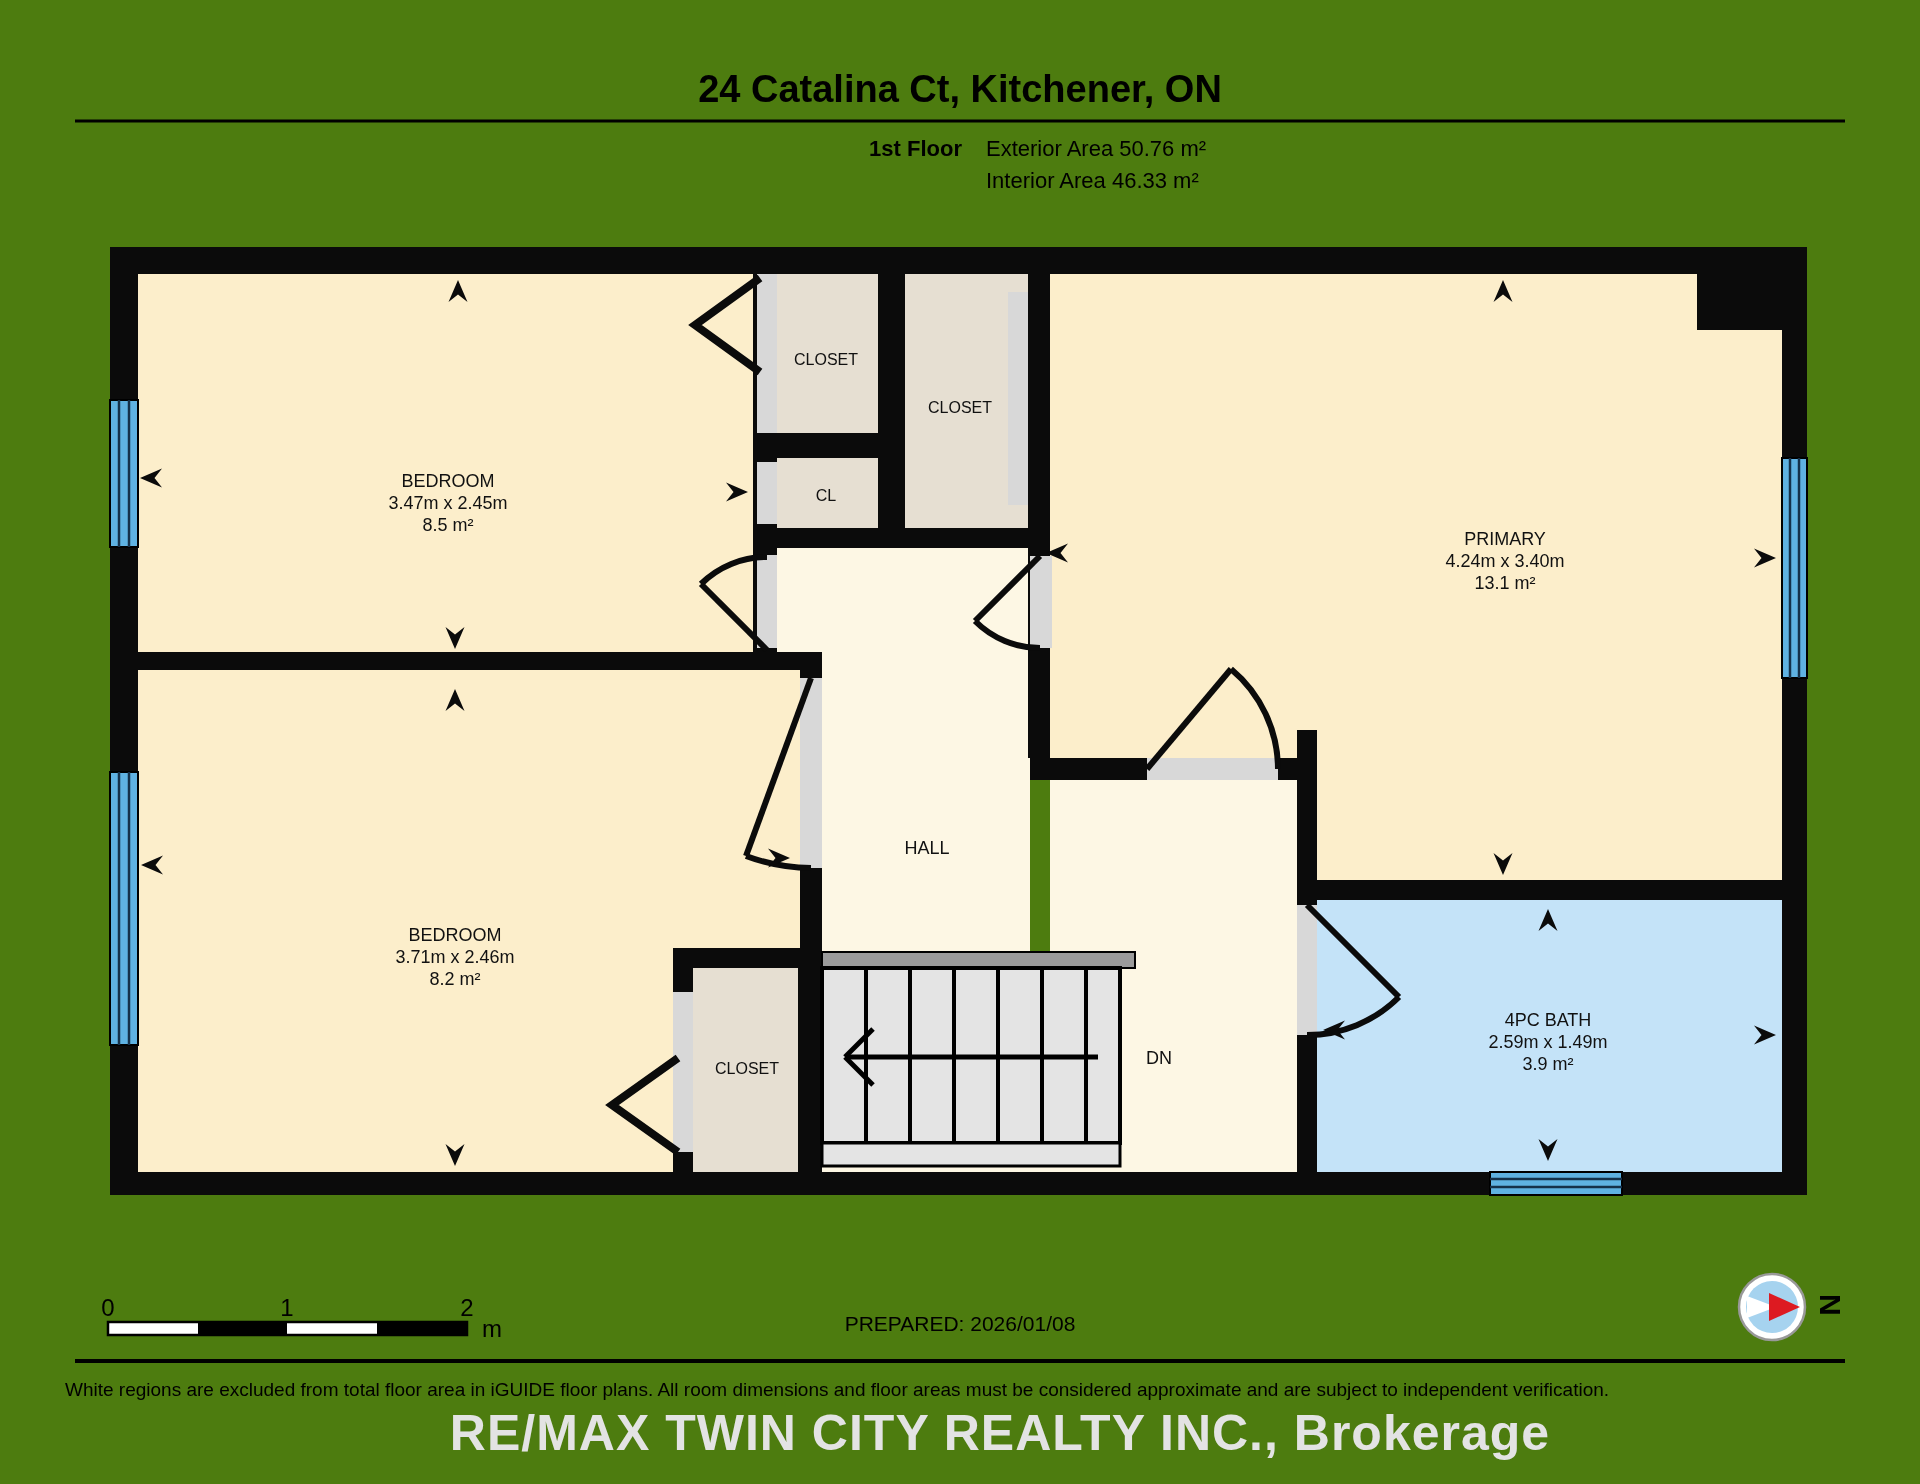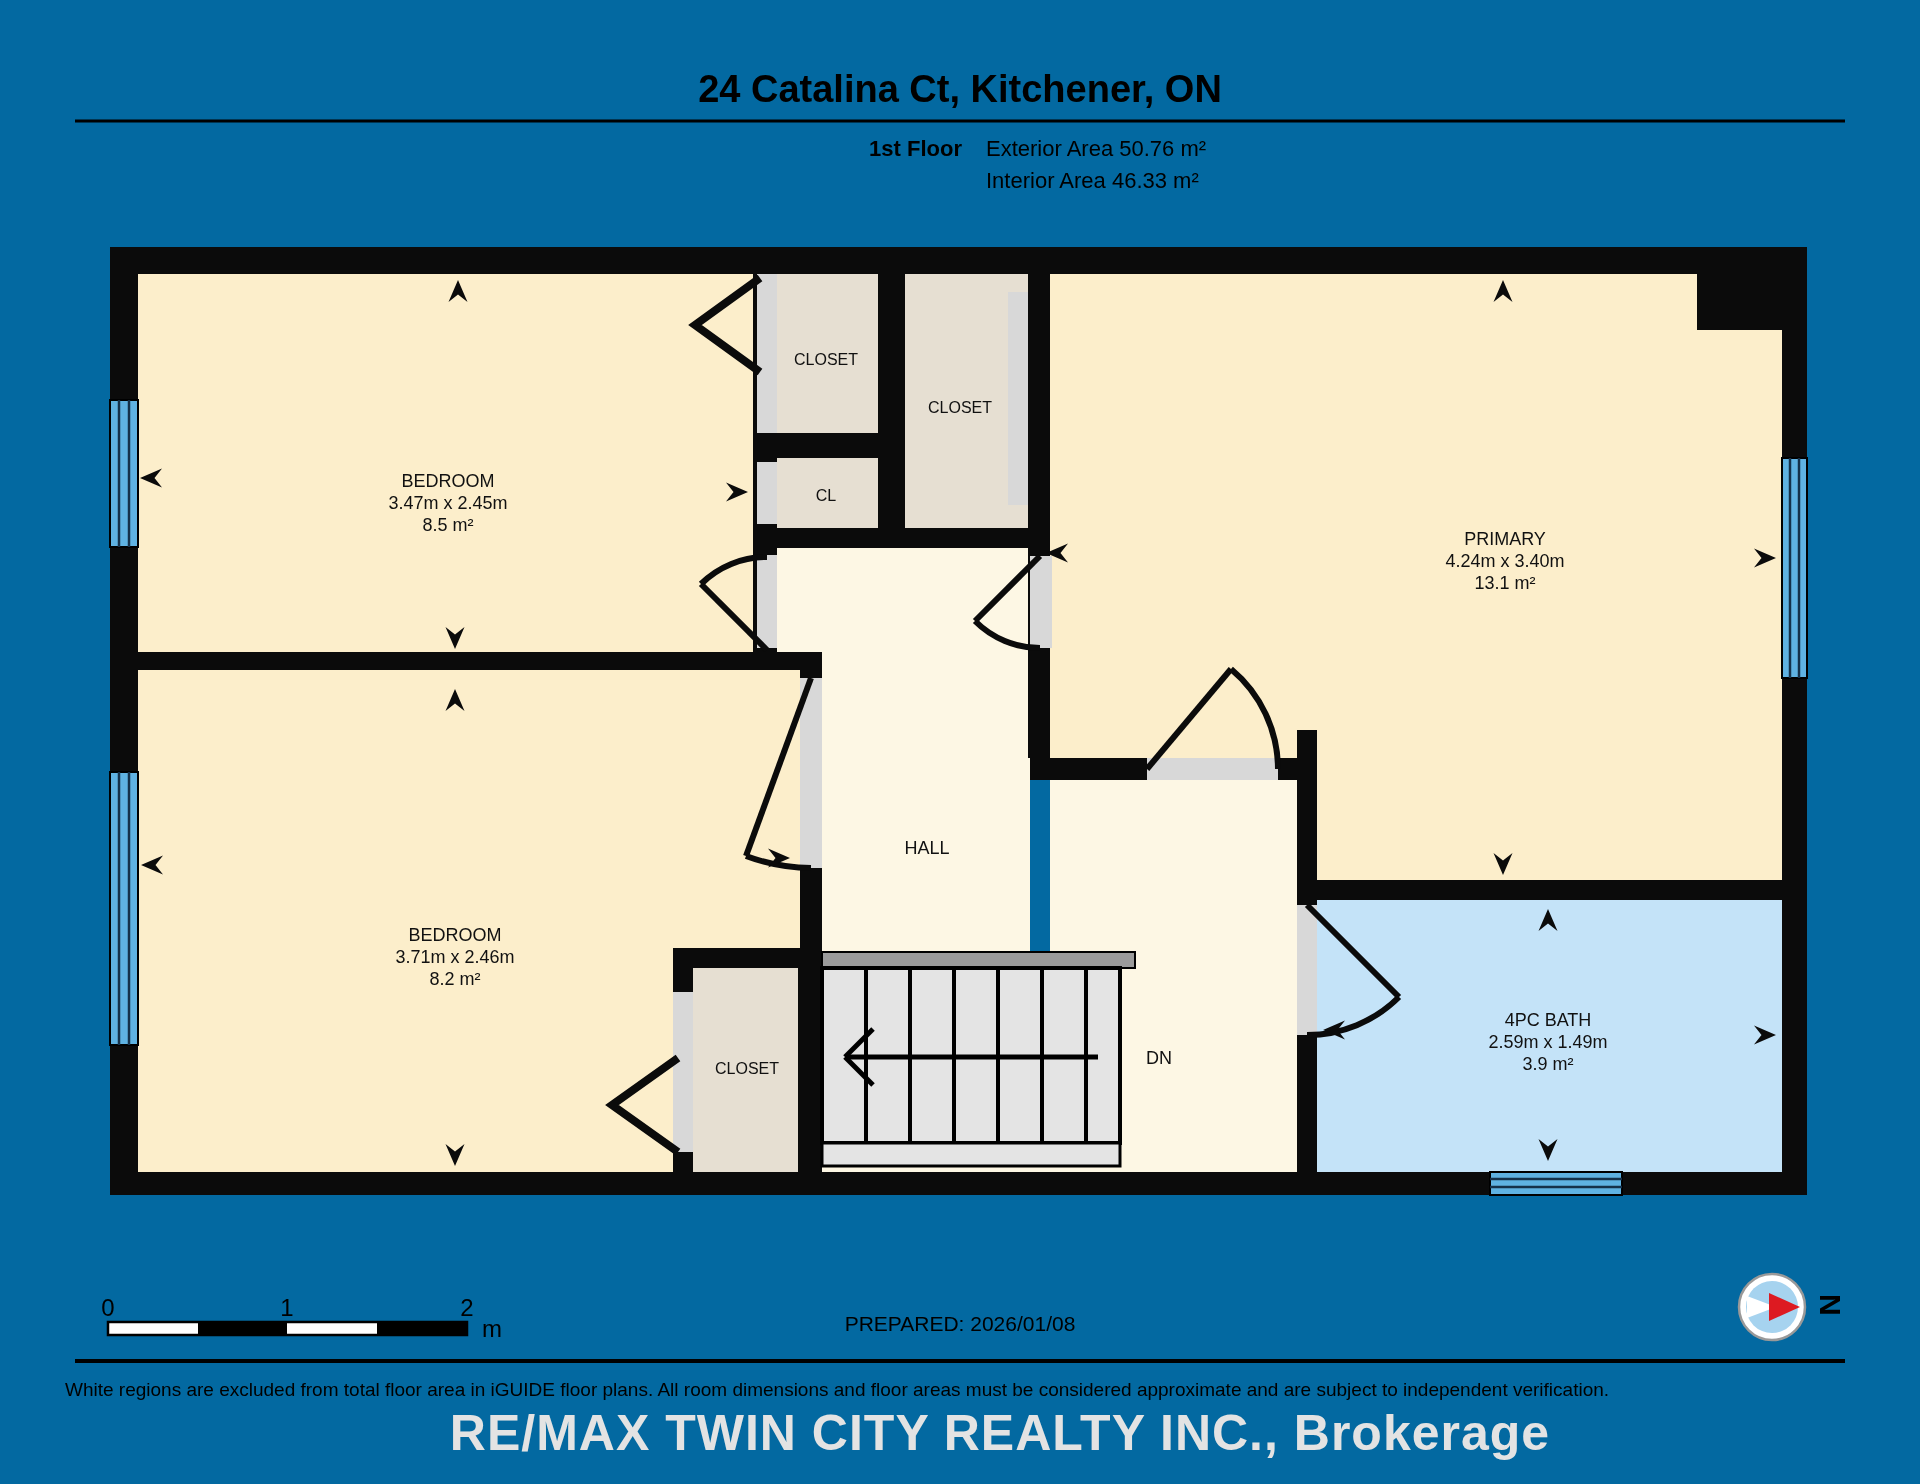--- a/index.html
+++ b/index.html
@@ -1,17 +1,17 @@
 <!DOCTYPE html>
 <html><head>
 <meta charset="utf-8">
 <style>
   html,body{margin:0;padding:0;background:#ffffff;}
   body{font-family:"Liberation Sans", sans-serif;}
-  .page{width:1920px;height:1484px;position:relative;background:#0369a1;}
+  .page{width:1920px;height:1484px;position:relative;background:#4d7c0f;}
   svg text{font-family:"Liberation Sans", sans-serif;}
   .room-label{font-size:18px;fill:#111;}
   .closet-label{font-size:16px;fill:#111;}
   .hall-label{font-size:18px;fill:#111;}
   .title{font-size:38px;font-weight:bold;fill:#000;}
   .subtitle-bold{font-size:22px;font-weight:bold;fill:#000;}
   .subtitle{font-size:22px;fill:#000;}
   .scale-num{font-size:24px;fill:#000;}
   .prepared{font-size:21px;fill:#000;}
   .disclaimer{font-size:19px;fill:#000;}

